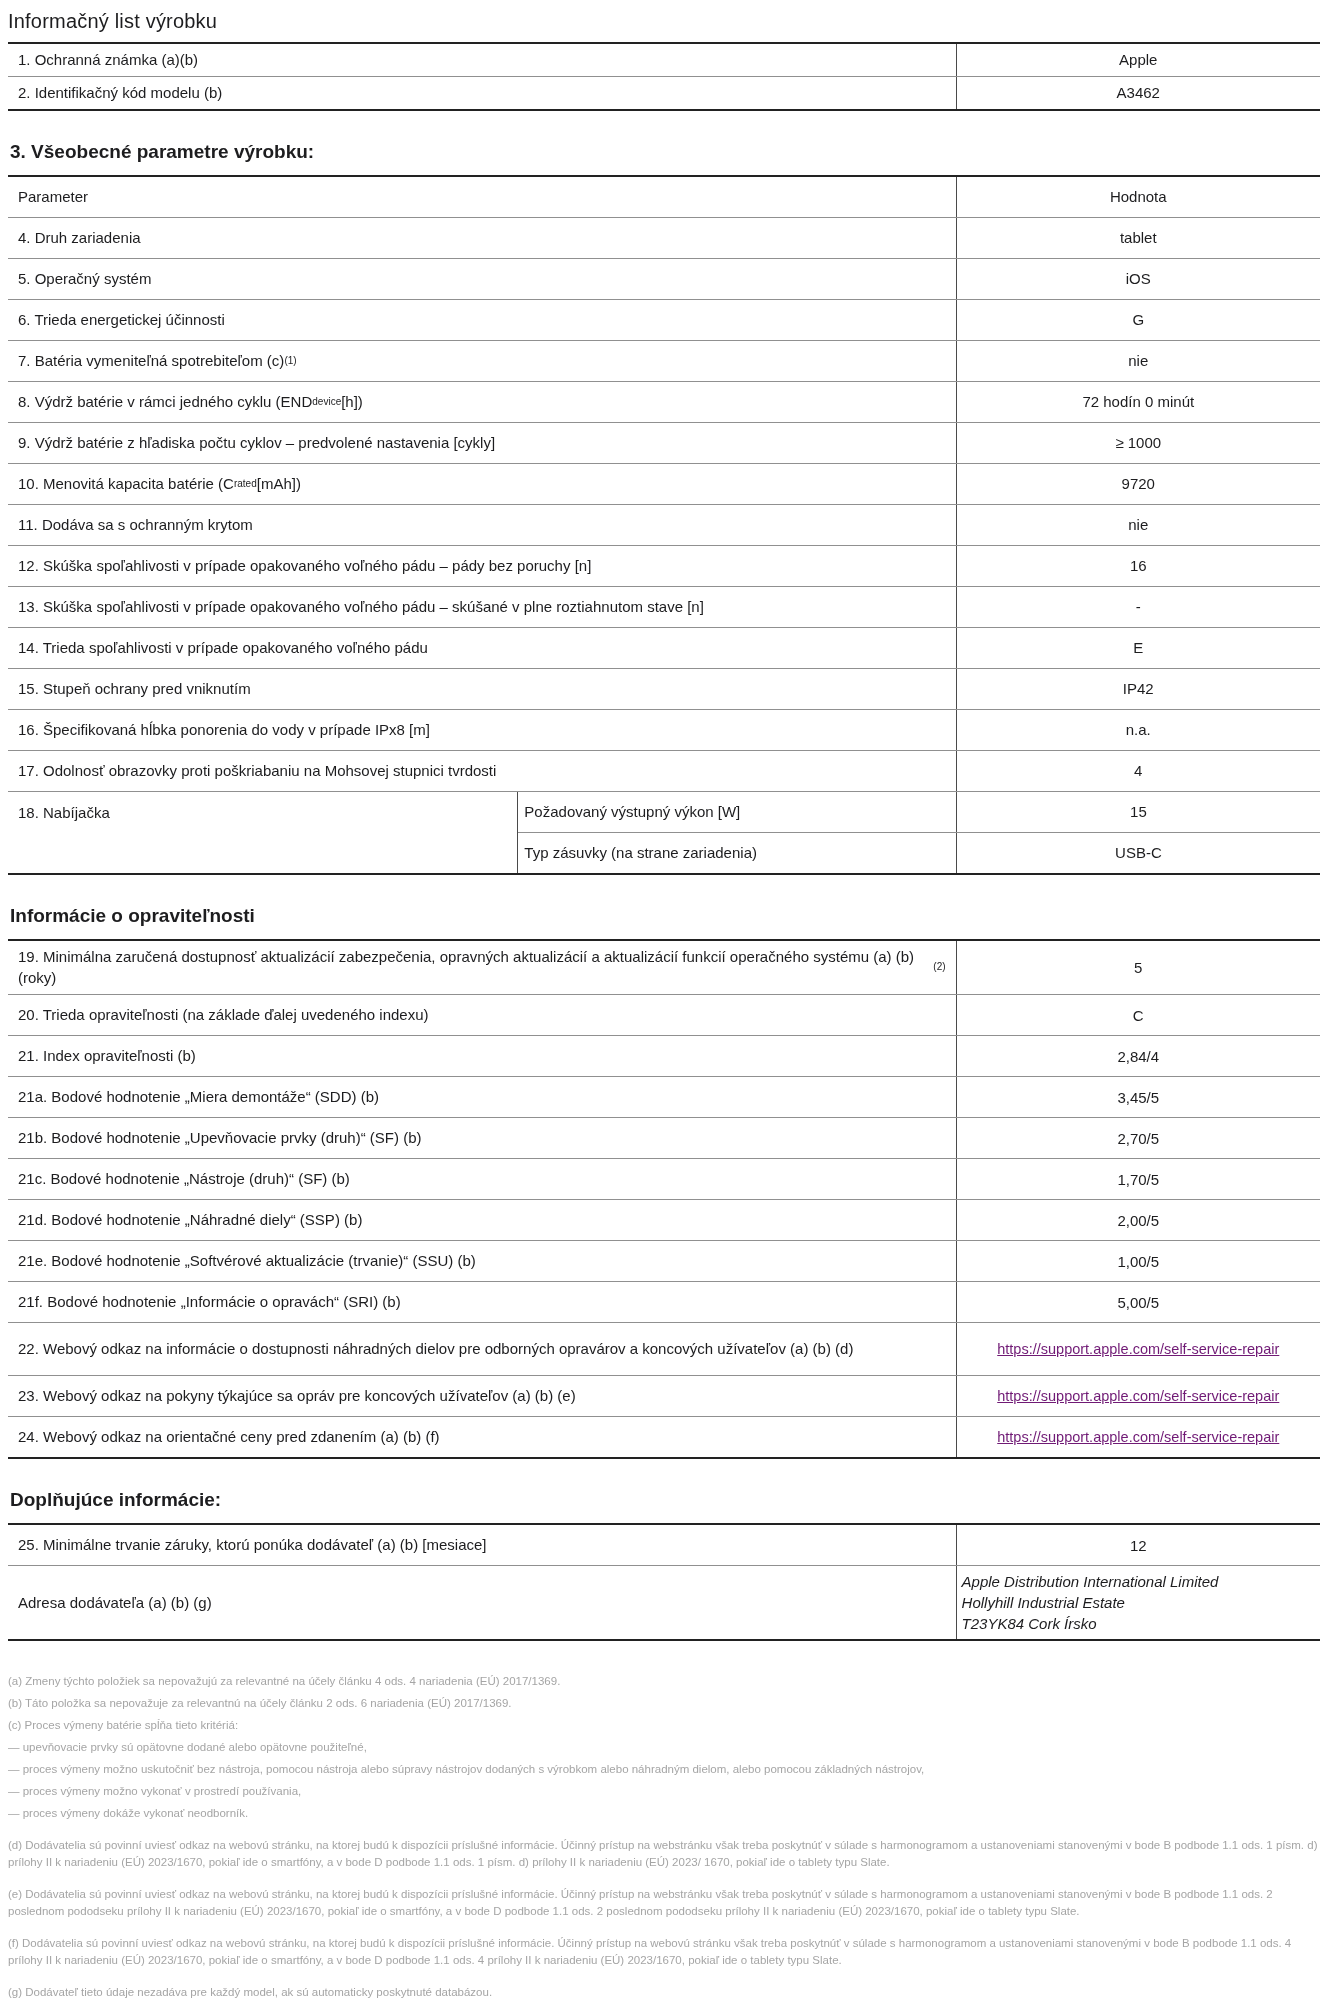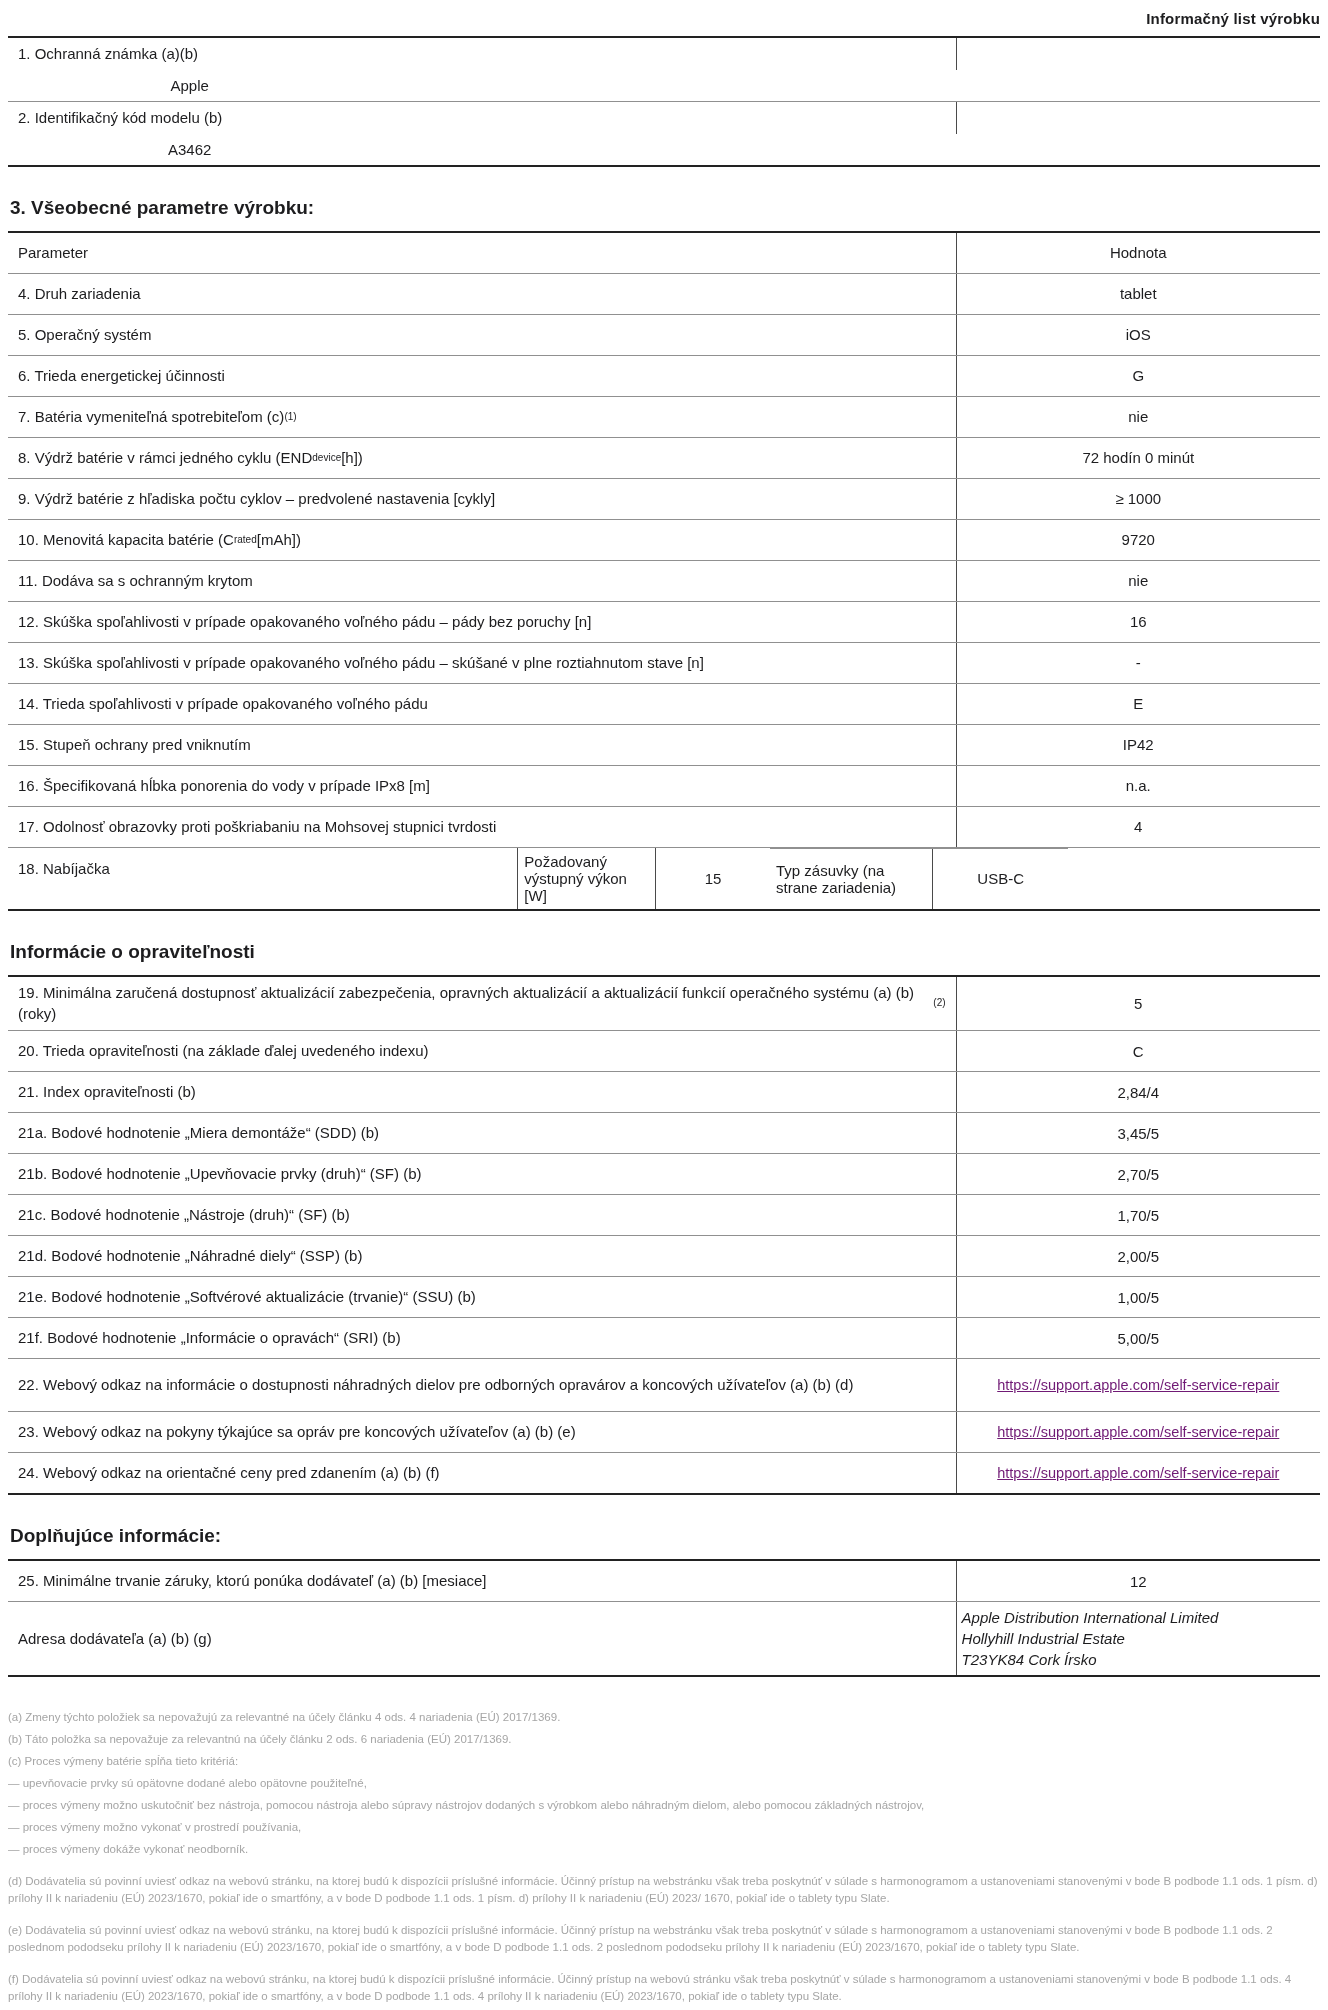--- a/index.html
+++ b/index.html
@@ -3,53 +3,53 @@
 <meta charset="utf-8">
 <style>
   html,body{margin:0;padding:0;background:#fff;}
   body{
     width:1328px;height:2010px;
     font-family:"Liberation Sans","DejaVu Sans",sans-serif;
     color:#1d1d1f;box-sizing:border-box;
   }
   .page{padding:8px 8px 6px 8px;box-sizing:border-box;}
   .title{
-    text-align:right;font-size:15px;font-weight:bold;
+    text-align:left;font-size:20px;font-weight:normal;
     margin:2px 0 9px 0;letter-spacing:.2px;
   }
   .sec{
     font-size:19px;font-weight:bold;margin:30px 0 12px 2px;
   }
   .tbl{
     border-top:2px solid #222;border-bottom:2px solid #222;
     width:100%;
   }
   .row{display:flex;align-items:stretch;min-height:40px;}
   .row + .row{border-top:1px solid #909090;}
-  .row.slim{min-height:27px;flex-direction:column;}
+  .row.slim{min-height:27px;}
   .row.tall{min-height:52px;}
   .row.xtall{min-height:66px;}
   .cell-label{
     width:72.3%;box-sizing:border-box;display:flex;align-items:center;
     padding:5px 10px 5px 10px;font-size:15px;line-height:1.45;
     border-right:1px solid #4a4a4a;
   }
   .cell-value{
     width:27.7%;box-sizing:border-box;display:flex;align-items:center;
     justify-content:center;text-align:center;font-size:15px;line-height:1.4;
     padding:5px 8px;
   }
   .cell-value.left{justify-content:flex-start;text-align:left;padding-left:5px;}
   sup,sub{font-size:10px;line-height:0;}
   
   .charger-label{
     width:38.9%;box-sizing:border-box;padding:12px 10px 5px 10px;
     font-size:15px;border-right:1px solid #4a4a4a;
   }
-  .charger-wrap{width:61.1%;display:flex;flex-direction:row;}
+  .charger-wrap{width:61.1%;display:flex;flex-direction:column;}
   .subrow{display:flex;min-height:40px;align-items:stretch;}
   .subrow + .subrow{border-top:1px solid #909090;}
   .sub-label{
     width:54.7%;box-sizing:border-box;display:flex;align-items:center;
     font-size:15px;padding:5px 4px 5px 6px;border-right:1px solid #4a4a4a;
   }
   .sub-value{
     width:45.3%;box-sizing:border-box;display:flex;align-items:center;
     justify-content:center;font-size:15px;padding:5px 4px;
   }

